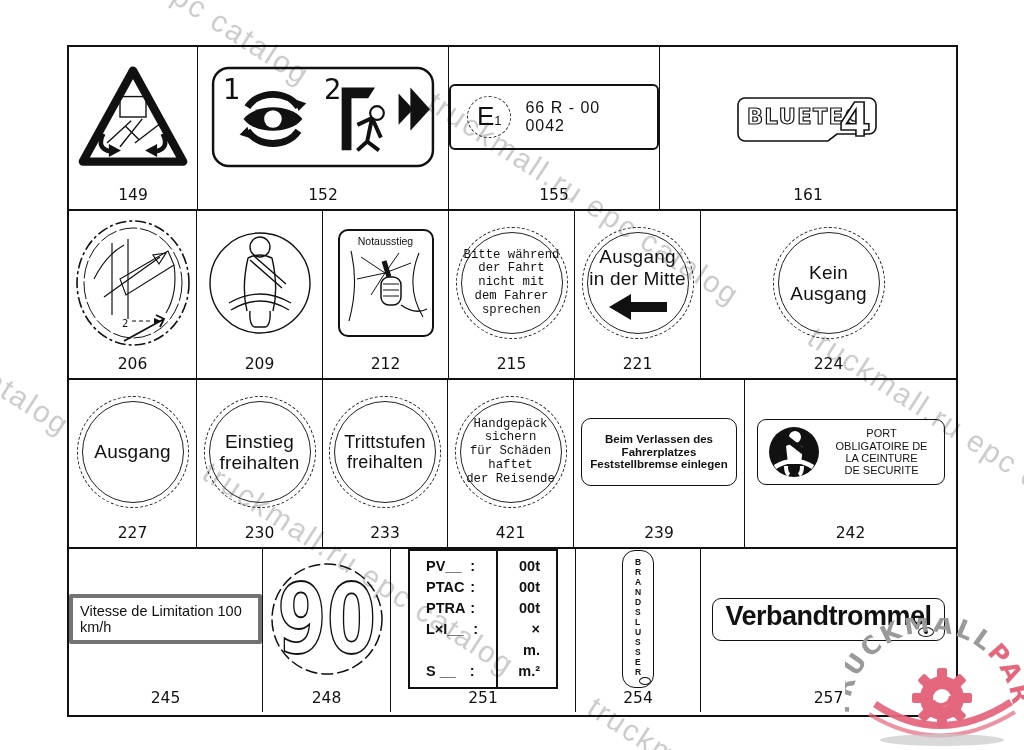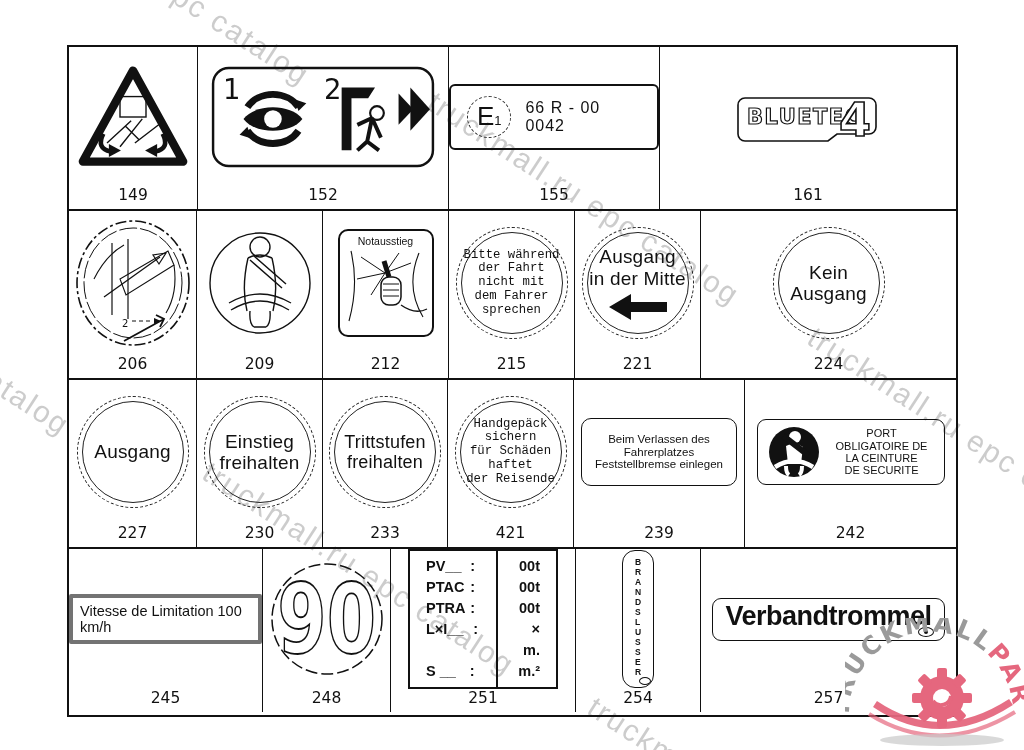--- a/index.html
+++ b/index.html
@@ -285,21 +285,21 @@
             <span class="ln">haftet</span>
             <span class="ln">der Reisende</span>
           </div>
             </div>
         </div>
         <div class="part-num">421</div>
       </div>
 
       <div class="cell" style="flex:0 0 171px;">
         <div class="art">
-          <div class="rbox" style="padding:14px 4px;width:156px;text-align:center;font-size:11.5px;line-height:1.5;border-width:1.5px;">
+          <div class="rbox" style="padding:14px 4px;width:156px;text-align:center;font-size:11.5px;line-height:1.5;border-width:1.5px;font-weight:bold;">
             <span class="ln">Beim Verlassen des</span>
             <span class="ln">Fahrerplatzes</span>
             <span class="ln">Feststellbremse einlegen</span>
           </div>
         </div>
         <div class="part-num">239</div>
       </div>
 
       <div class="cell last">
         <div class="art">

